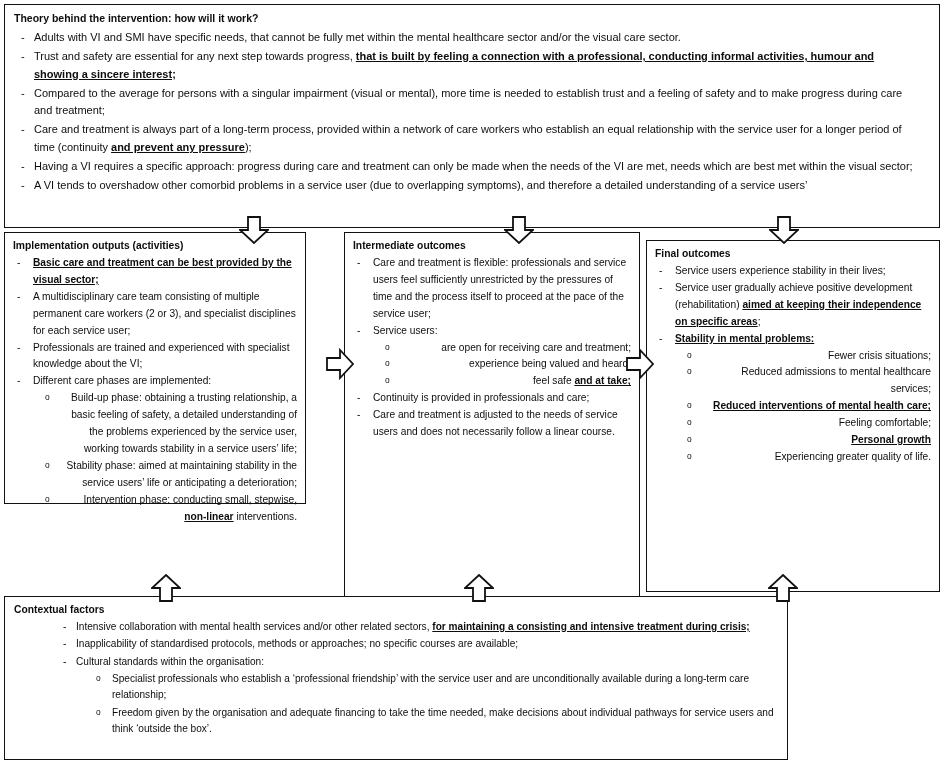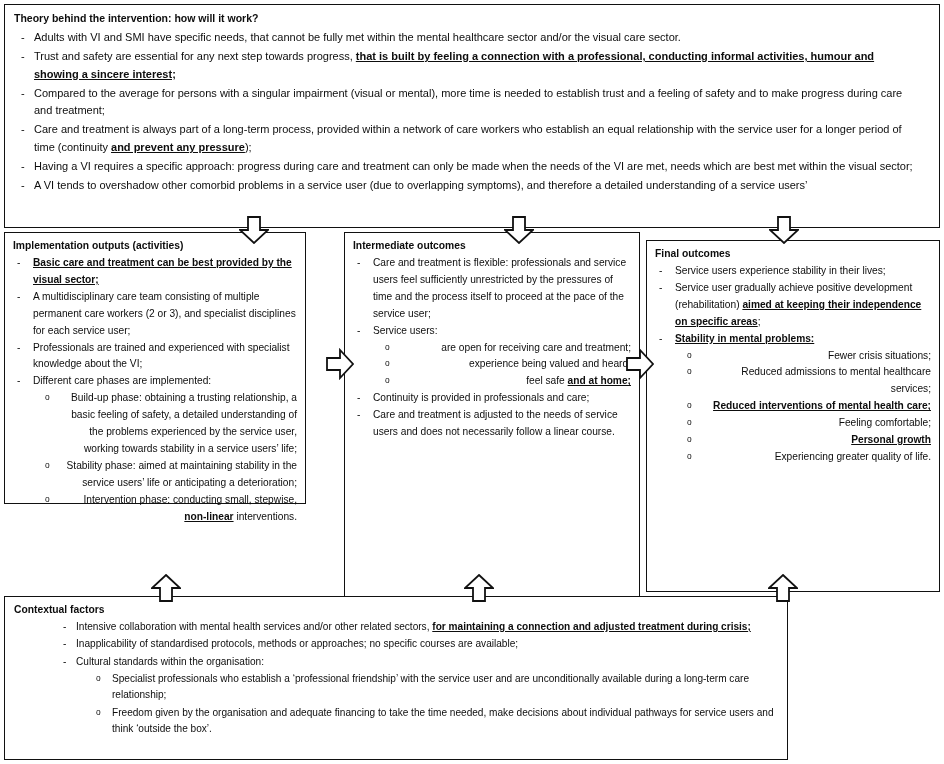--- a/index.html
+++ b/index.html
@@ -127,21 +127,21 @@
   <div class="box col" id="intermediate-box">
     <div class="box-title">Intermediate outcomes</div>
     <div id="intermediate-list">
         <ul class="lst">
           <li>Care and treatment is flexible: professionals and service users feel sufficiently unrestricted by the pressures of time and the process itself to proceed at the pace of the service user;</li>
           <li>Service users:</li>
         </ul>
         <ul class="lst circ">
           <li>are open for receiving care and treatment;</li>
           <li>experience being valued and heard;</li>
-          <li>feel safe <b class="bu">and at home;</b></li>
+          <li>feel safe <b class="bu">and at take;</b></li>
         </ul>
         <ul class="lst">
           <li>Continuity is provided in professionals and care;</li>
           <li>Care and treatment is adjusted to the needs of service users and does not necessarily follow a linear course.</li>
         </ul>
       </div>
   </div>
 
   <div class="box col" id="final-box">
     <div class="box-title">Final outcomes</div>
@@ -161,21 +161,21 @@
           <li><b class="bu">Personal growth</b></li>
           <li>Experiencing greater quality of life.</li>
         </ul>
       </div>
   </div>
 
   <div class="box" id="context-box">
     <div class="box-title">Contextual factors</div>
     <div id="context-list">
         <ul class="lst">
-          <li>Intensive collaboration with mental health services and/or other related sectors, <b class="bu">for maintaining a connection and adjusted treatment during crisis;</b></li>
+          <li>Intensive collaboration with mental health services and/or other related sectors, <b class="bu">for maintaining a consisting and intensive treatment during crisis;</b></li>
           <li>Inapplicability of standardised protocols, methods or approaches; no specific courses are available;</li>
           <li>Cultural standards within the organisation:</li>
         </ul>
         <ul class="lst circ">
           <li>Specialist professionals who establish a ‘professional friendship’ with the service user and are unconditionally available during a long-term care relationship;</li>
           <li>Freedom given by the organisation and adequate financing to take the time needed, make decisions about individual pathways for service users and think ‘outside the box’.</li>
         </ul>
       </div>
   </div>
 

